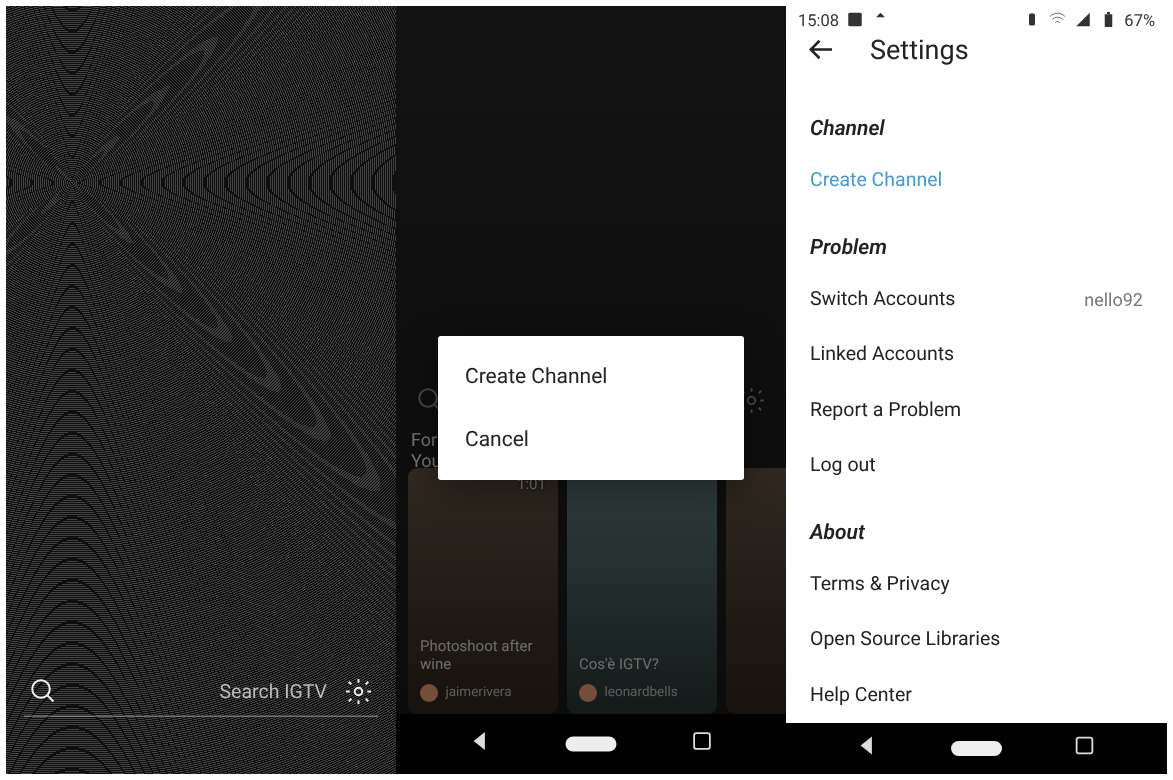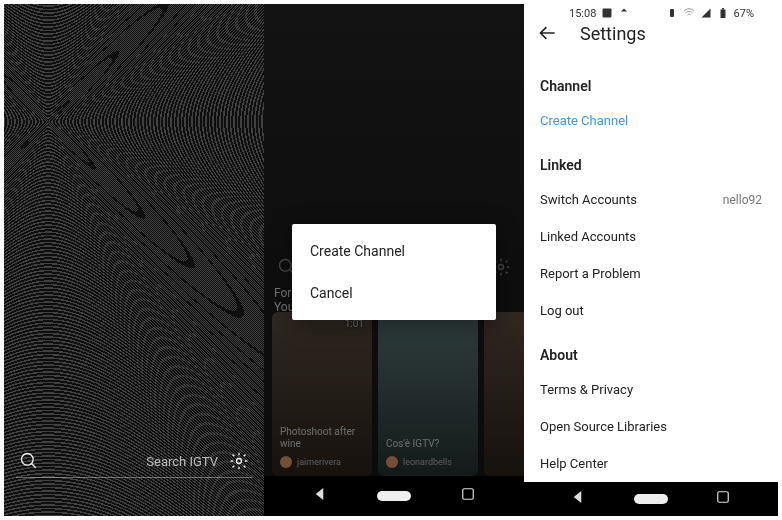--- a/index.html
+++ b/index.html
@@ -41,27 +41,27 @@
   .card .author .av { width: 12px; height: 12px; border-radius: 50%; background: #ffb080; }
   .overlay { position: absolute; inset: 0 0 40px 0; background: rgba(0,0,0,.55); }
   .dialog { position: absolute; top: 220px; left: 28px; right: 28px; background: #fff; border-radius: 2px; box-shadow: 0 6px 24px rgba(0,0,0,.4); padding: 6px 0; }
   .dialog-item { padding: 13px 18px; font-size: 14px; color: #222; }
 
   .navbar { position: absolute; left: 0; right: 0; bottom: 0; height: 40px; background: #000; display: flex; align-items: center; justify-content: space-evenly; color: #fff; }
   .navbar svg { width: 18px; height: 18px; stroke: #ddd; fill: none; stroke-width: 1.6; }
   .navbar .home { width: 34px; height: 10px; border-radius: 5px; background: #eee; }
 
   
-  .statusbar { height: 22px; display: flex; align-items: center; justify-content: space-between; padding: 0 24px; font-size: 11px; color: #333; margin-left: 21px; }
+  .statusbar { height: 22px; display: flex; align-items: center; justify-content: space-between; padding: 0 8px; font-size: 11px; color: #333; }
   .status-icons { display: flex; align-items: center; gap: 5px; }
   .status-icons svg { width: 12px; height: 12px; fill: #333; }
   .header { height: 44px; display: flex; align-items: flex-start; gap: 22px; padding: 0 14px; }
   .header svg { width: 20px; height: 20px; stroke: #222; fill: none; stroke-width: 2; }
   .header-title { font-size: 18px; color: #222; }
-  .section-head { padding: 18px 16px 8px; font-size: 14px; font-weight: 600; color: #222; }
+  .section-head { padding: 18px 16px 8px; font-size: 14px; font-weight: 600; color: #222; font-style: italic; }
   .row { padding: 11px 16px; font-size: 13px; color: #222; display: flex; justify-content: space-between; align-items: center; }
   .row .val { color: #777; font-size: 12px; }
   .link { color: #3b9ae6; }
   .s3 .navbar { position: static; margin-top: auto; }
 </style>
 </head>
 <body>
 
 <div class="frame">
 
@@ -174,21 +174,21 @@
     <div class="header">
       <div><svg viewBox="0 0 24 24">
             <path d="M20 12H4M10 5l-7 7 7 7"></path>
           </svg></div>
       <div class="header-title">Settings</div>
     </div>
 
     <div class="section-head">Channel</div>
     <div class="row link">Create Channel</div>
 
-    <div class="section-head">Linked</div>
+    <div class="section-head">Problem</div>
     <div class="row">
       <span>Switch Accounts</span>
       <span class="val">nello92</span>
     </div>
     <div class="row">Linked Accounts</div>
     <div class="row">Report a Problem</div>
     <div class="row">Log out</div>
 
     <div class="section-head">About</div>
     <div class="row">Terms &amp; Privacy</div>

